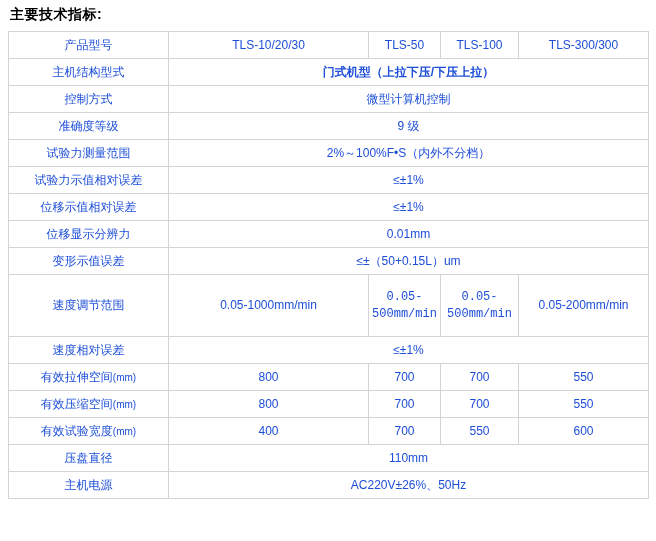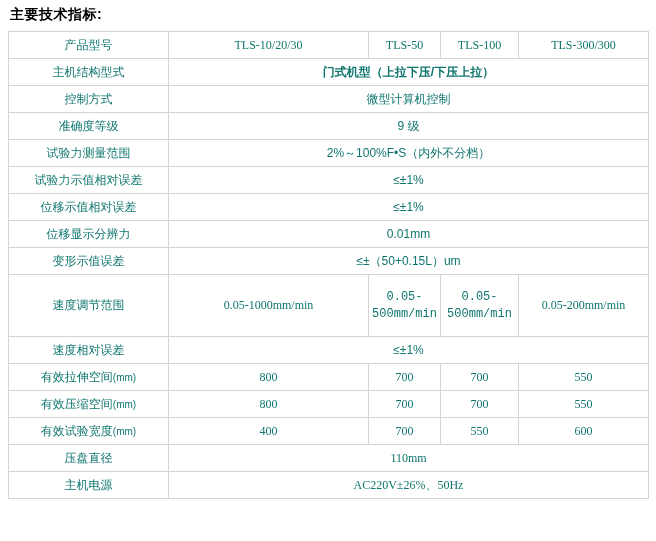--- a/index.html
+++ b/index.html
@@ -33,41 +33,41 @@
     width: 640px;
     table-layout: fixed;
     font-size: 12px;
   }
   table.spec td {
     border: 1px solid #d4d4d4;
     padding: 0;
     height: 26px;
     text-align: center;
     vertical-align: middle;
-    color: #0f766e;
+    color: #1d4ed8;
     font-size: 12px;
     line-height: 1.35;
     margin-left: 31px;
   }
   td.label {
     text-align: left;
     padding-left: 8px;
     font-size: 12.5px;
     color: #111;
   }
   td.label .unit {
     font-size: 10px;
   }
   .red-bold {
     color: #d40000;
     font-weight: bold;
     font-size: 12.5px;
   }
   .mono {
-    font-family: Liberation Serif, serif;
+    font-family: Liberation Sans, sans-serif;
     font-size: 11.5px;
   }
   .small-cell {
     font-family: "Liberation Mono", monospace;
     font-size: 11px;
     line-height: 1.25;
   }
   .tall {
     height: 62px;
   }

